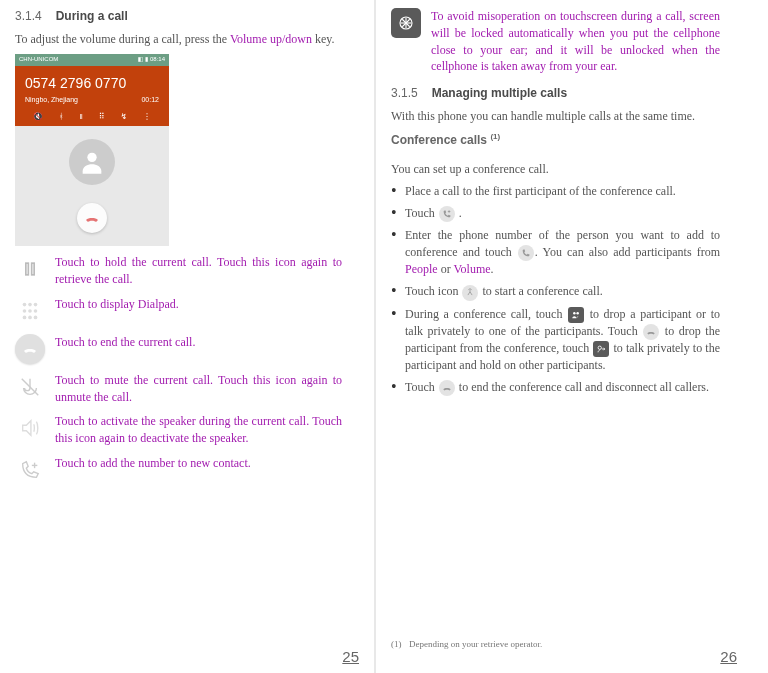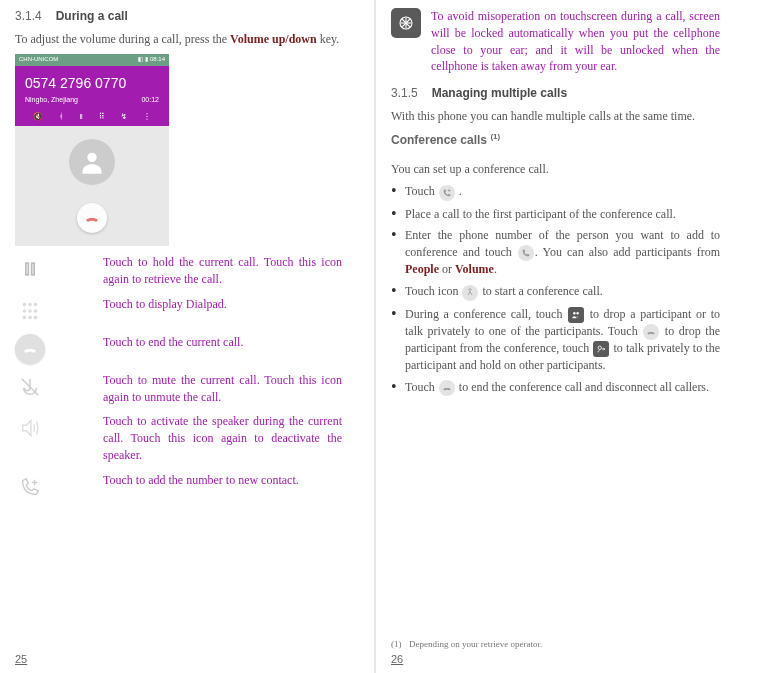--- a/index.html
+++ b/index.html
@@ -20,50 +20,50 @@
 }
 .page-left { border-right: 2px solid #e8e8e8; }
 .heading {
   font-family: Arial, sans-serif;
   font-weight: bold;
   color: #4a4a4a;
   margin-bottom: 6px;
 }
 .heading .num { margin-right: 14px; font-weight: normal; color: #666; }
 .body { color: #555; text-align: justify; margin-bottom: 6px; }
-strong { font-weight: bold; color: #7f1d1d; }
+strong { font-weight: normal; color: #a21caf; }
 
 
 .phone-shot { width: 154px; margin-bottom: 8px; }
 .statusbar { background: #6c9e84; height: 12px; display: flex; justify-content: space-between; align-items: center; padding: 0 4px; font-size: 6px; color: #fff; font-family: Arial; }
-.callhead { background: #a21caf; padding: 8px 10px 4px; font-family: Arial; color: #fff; }
+.callhead { background: #c2410c; padding: 8px 10px 4px; font-family: Arial; color: #fff; }
 .callnum { font-size: 14px; font-weight: 300; }
 .callloc { display: flex; justify-content: space-between; font-size: 7px; margin-top: 2px; }
 .callicons { display: flex; justify-content: space-around; font-size: 8px; color: #fff; padding-top: 6px; }
 .callbody { background: #e8e8e8; height: 120px; display: flex; flex-direction: column; align-items: center; justify-content: center; }
 .avatar { width: 46px; height: 46px; border-radius: 50%; background: #ccc; display: flex; align-items: center; justify-content: center; margin-bottom: 18px; }
 .avatar svg { width: 28px; height: 28px; }
 .endcall { width: 30px; height: 30px; border-radius: 50%; background: #fcfcfc; box-shadow: 0 1px 3px rgba(0,0,0,.2); display: flex; align-items: center; justify-content: center; }
 
-.icon-row { display: flex; align-items: flex-start; margin-bottom: 8px; gap: 48px; }
+.icon-row { display: flex; align-items: flex-start; margin-bottom: 8px; }
 .icon-box { width: 30px; min-width: 30px; height: 30px; display: flex; align-items: center; justify-content: center; margin-right: 10px; }
 .icon-box.round { border-radius: 50%; background: #e0e0e0; box-shadow: 0 1px 2px rgba(0,0,0,.15); }
 .icon-desc { color: #a21caf; text-align: justify; flex: 1; }
 
 
 .text-icon-row { display: flex; align-items: flex-start; margin-bottom: 10px; }
 .square-icon { width: 30px; min-width: 30px; height: 30px; background: #5a5a5a; border-radius: 5px; display: flex; align-items: center; justify-content: center; margin-right: 10px; }
 .subhead { font-family: Arial, sans-serif; font-weight: bold; color: #666; margin-bottom: 12px; }
 .sup { font-size: 8px; vertical-align: super; }
 ul { list-style: none; }
 li { position: relative; padding-left: 14px; margin-bottom: 5px; text-align: justify; color: #555; }
 li::before { content: "•"; position: absolute; left: 0; top: 0; font-size: 16px; line-height: 1; color: #333; }
 .inline-icon { display: inline-flex; vertical-align: middle; width: 16px; height: 16px; align-items: center; justify-content: center; border-radius: 50%; background: #e3e3e3; margin: 0 1px; }
 .inline-icon.square { border-radius: 3px; background: #5a5a5a; }
-.pagenum { position: absolute; bottom: 6px; width: calc(100% - 30px); text-align: left; font-family: Arial; font-size: 11px; color: #666; text-decoration: underline; }
+.pagenum { position: absolute; bottom: 6px; width: calc(100% - 30px); text-align: right; font-family: Arial; font-size: 15px; color: #666; text-decoration: underline; }
 .footnote { position: absolute; bottom: 22px; font-size: 9px; color: #777; display: flex; }
 .footnote .mk { width: 18px; }
 </style>
 </head>
 <body>
 
 <div class="page page-left">
   <div class="heading">
     <span class="num">3.1.4</span><span>During a call</span>
   </div>
@@ -190,30 +190,30 @@
   <div class="heading">
     <span class="num">3.1.5</span><span>Managing multiple calls</span>
   </div>
   <p class="body">With this phone you can handle multiple calls at the same time.</p>
   <p class="subhead">
     <span>Conference calls </span><span class="sup">(1)</span>
   </p>
   <p class="body">You can set up a conference call.</p>
 
   <ul>
+    <li>Place a call to the first participant of the conference call.</li>
     <li>
       <span>Touch </span><span class="inline-icon">
           <svg width="10" height="10" viewBox="0 0 24 24" fill="#999">
             <path d="M4 5c0 10 5 15 15 15l2-4-5-2-2 2c-3-1-5-3-6-6l2-2-2-5z"></path>
             <line x1="17" y1="3" x2="17" y2="9" stroke="#999" stroke-width="2"></line>
             <line x1="14" y1="6" x2="20" y2="6" stroke="#999" stroke-width="2"></line>
           </svg>
         </span><span> .</span>
     </li>
-    <li>Place a call to the first participant of the conference call.</li>
     <li>
       <span>Enter the phone number of the person you want to add to conference and touch </span><span class="inline-icon">
           <svg width="10" height="10" viewBox="0 0 24 24" fill="#999">
             <path d="M4 5c0 10 5 15 15 15l2-4-5-2-2 2c-3-1-5-3-6-6l2-2-2-5z"></path>
           </svg>
         </span><span>. You can also add participants from </span><strong>People</strong><span> or </span><strong>Volume</strong><span>.</span>
     </li>
     <li>
       <span>Touch icon </span><span class="inline-icon">
           <svg width="10" height="10" viewBox="0 0 24 24" fill="none" stroke="#999" stroke-width="2">

